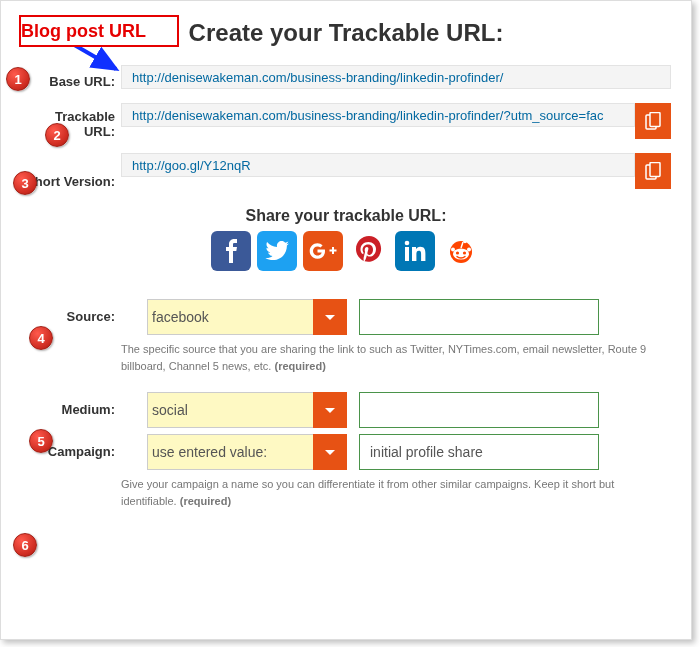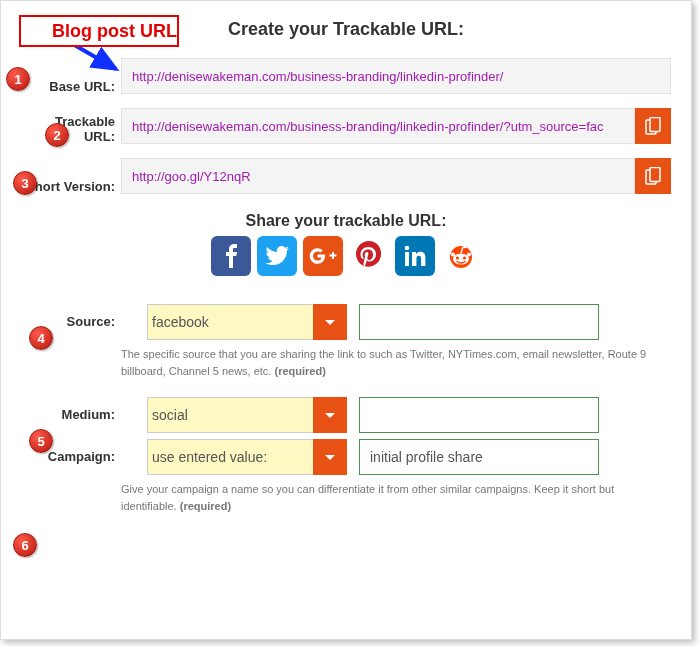--- a/index.html
+++ b/index.html
@@ -20,34 +20,34 @@
     box-shadow: 3px 3px 6px rgba(0,0,0,0.25);
   }
   .annot-box {
     position: absolute;
     top: 14px; left: 18px;
     width: 160px; height: 32px;
     border: 2px solid #e60000;
     color: #e60000;
     font-size: 18px;
     font-weight: bold;
-    text-align: right;
+    text-align: left;
     line-height: 28px;
     background: #fff;
     z-index: 10;
   }
   .arrow-svg {
     position: absolute;
     top: 28px; left: 55px;
     z-index: 9;
     pointer-events: none;
   }
   .heading {
     text-align: center;
-    font-size: 18px;
+    font-size: 24px;
     font-weight: bold;
     color: #333;
     margin-bottom: 18px;
   }
   .row {
     display: flex;
     align-items: flex-end;
     margin-bottom: 14px;
     position: relative;
   }
@@ -65,22 +65,22 @@
     flex: 1;
     display: flex;
     align-items: stretch;
   }
   .text-input {
     flex: 1;
     background: #f4f4f4;
     border: 1px solid #e3e3e3;
     padding: 9px 10px;
     font-size: 13px;
-    color: #a21caf;
-    height: 36px;
+    color: #0369a1;
+    height: 24px;
     outline: none;
     font-family: inherit;
   }
   .copy-btn {
     width: 36px;
     height: 36px;
     background: #e75214;
     border: none;
     display: flex;
     align-items: center;

